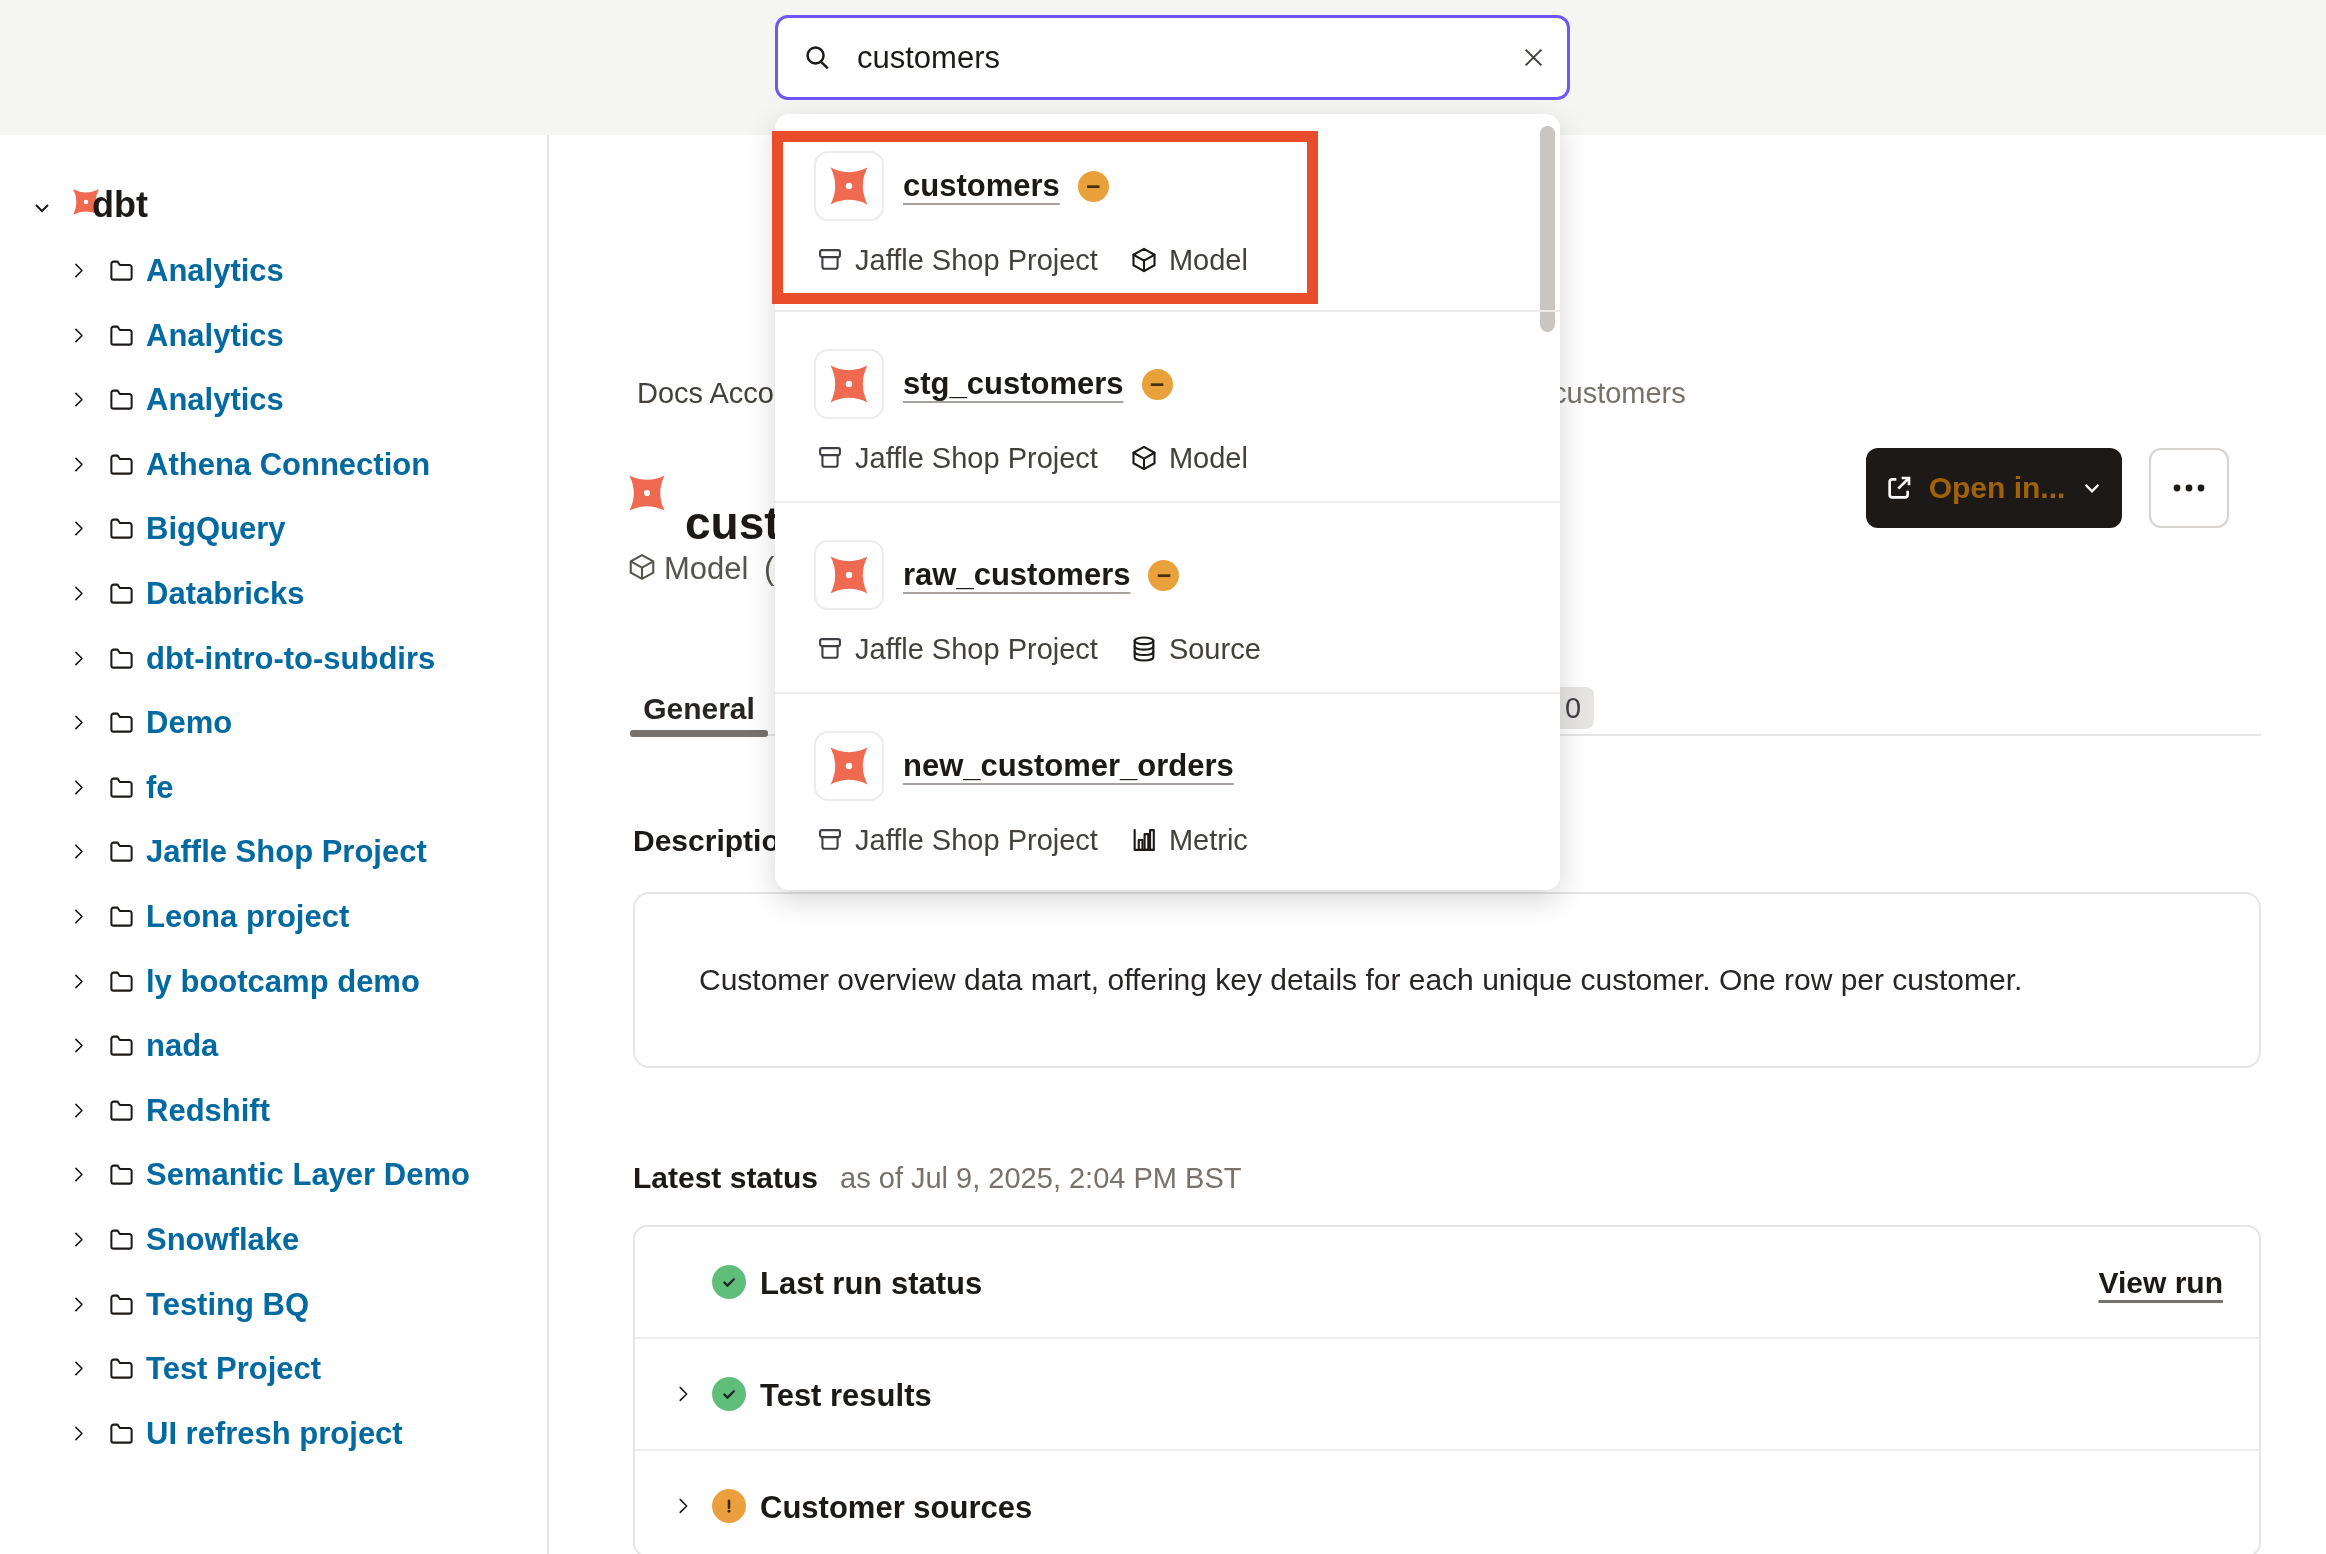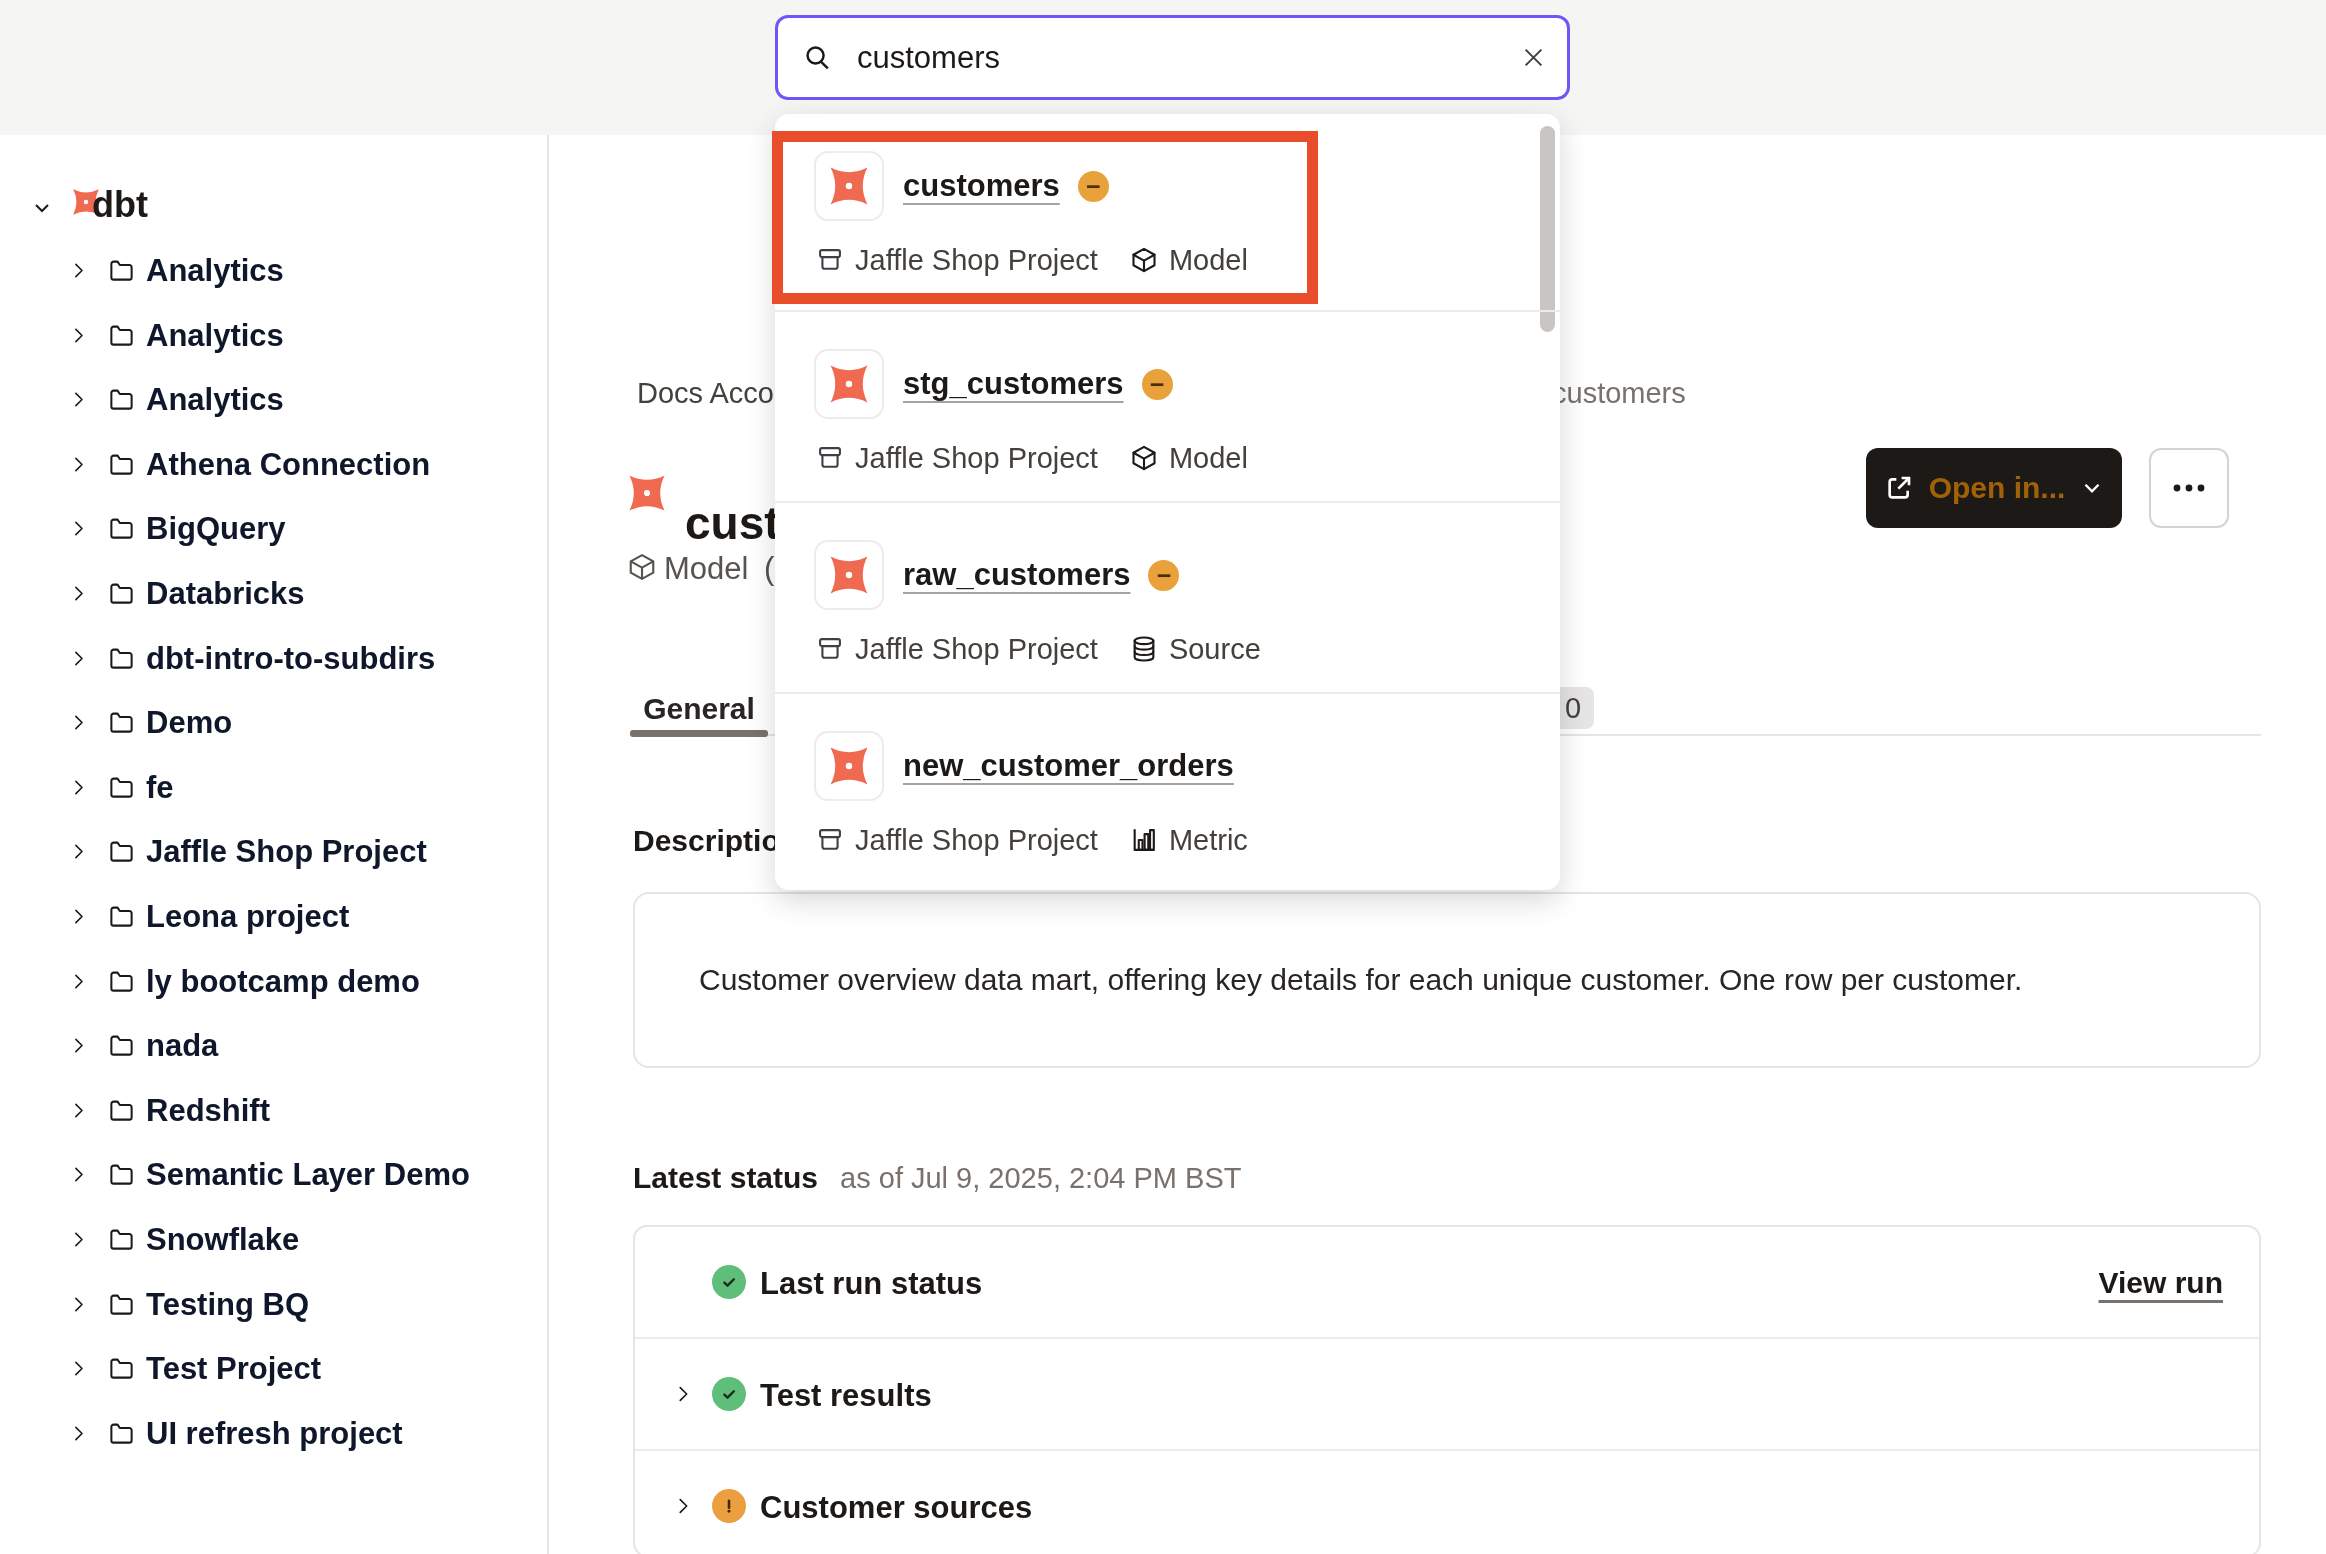--- a/index.html
+++ b/index.html
@@ -17,21 +17,21 @@
   
   .sidebar{position:absolute;left:0;top:135px;width:549px;height:1419px;background:#fff;
            border-right:2px solid #e7e5e4;box-sizing:border-box;z-index:10;}
   .s-root{position:absolute;left:0;top:44px;width:100%;height:56px;}
   .s-root .chev{position:absolute;left:30px;top:17px;}
   .s-root .mark{position:absolute;left:70px;top:7px;}
   .s-root .lbl{position:absolute;left:92px;top:5px;font-size:36px;font-weight:700;}
   .s-item{position:absolute;left:0;width:100%;height:46px;cursor:pointer;}
   .s-item .chev{position:absolute;left:68px;top:13px;}
   .s-item .fold{position:absolute;left:108px;top:9px;}
-  .s-item .lbl{position:absolute;left:146px;top:6px;font-size:31px;font-weight:700;color:#0f172a;white-space:nowrap;}
+  .s-item .lbl{position:absolute;left:146px;top:6px;font-size:31px;font-weight:700;color:#0369a1;white-space:nowrap;}
   
   .main{position:absolute;left:0;top:135px;right:0;bottom:0;background:#fff;}
   .crumb-l{position:absolute;left:637px;top:242px;font-size:29px;color:#44403c;white-space:nowrap;}
   .crumb-r{position:absolute;left:1552px;top:242px;font-size:29px;color:#78716c;white-space:nowrap;}
   .title-logo{position:absolute;left:625px;top:336px;}
   .page-title{position:absolute;left:685px;top:330px;font-size:46px;font-weight:700;white-space:nowrap;}
   .meta-cube{position:absolute;left:627px;top:417px;}
   .meta-label{position:absolute;left:664px;top:416px;font-size:31px;color:#57534e;}
   .meta-paren{position:absolute;left:764px;top:416px;font-size:31px;color:#57534e;}
   .openin{position:absolute;left:1866px;top:313px;width:256px;height:80px;background:#1c1917;border:none;

